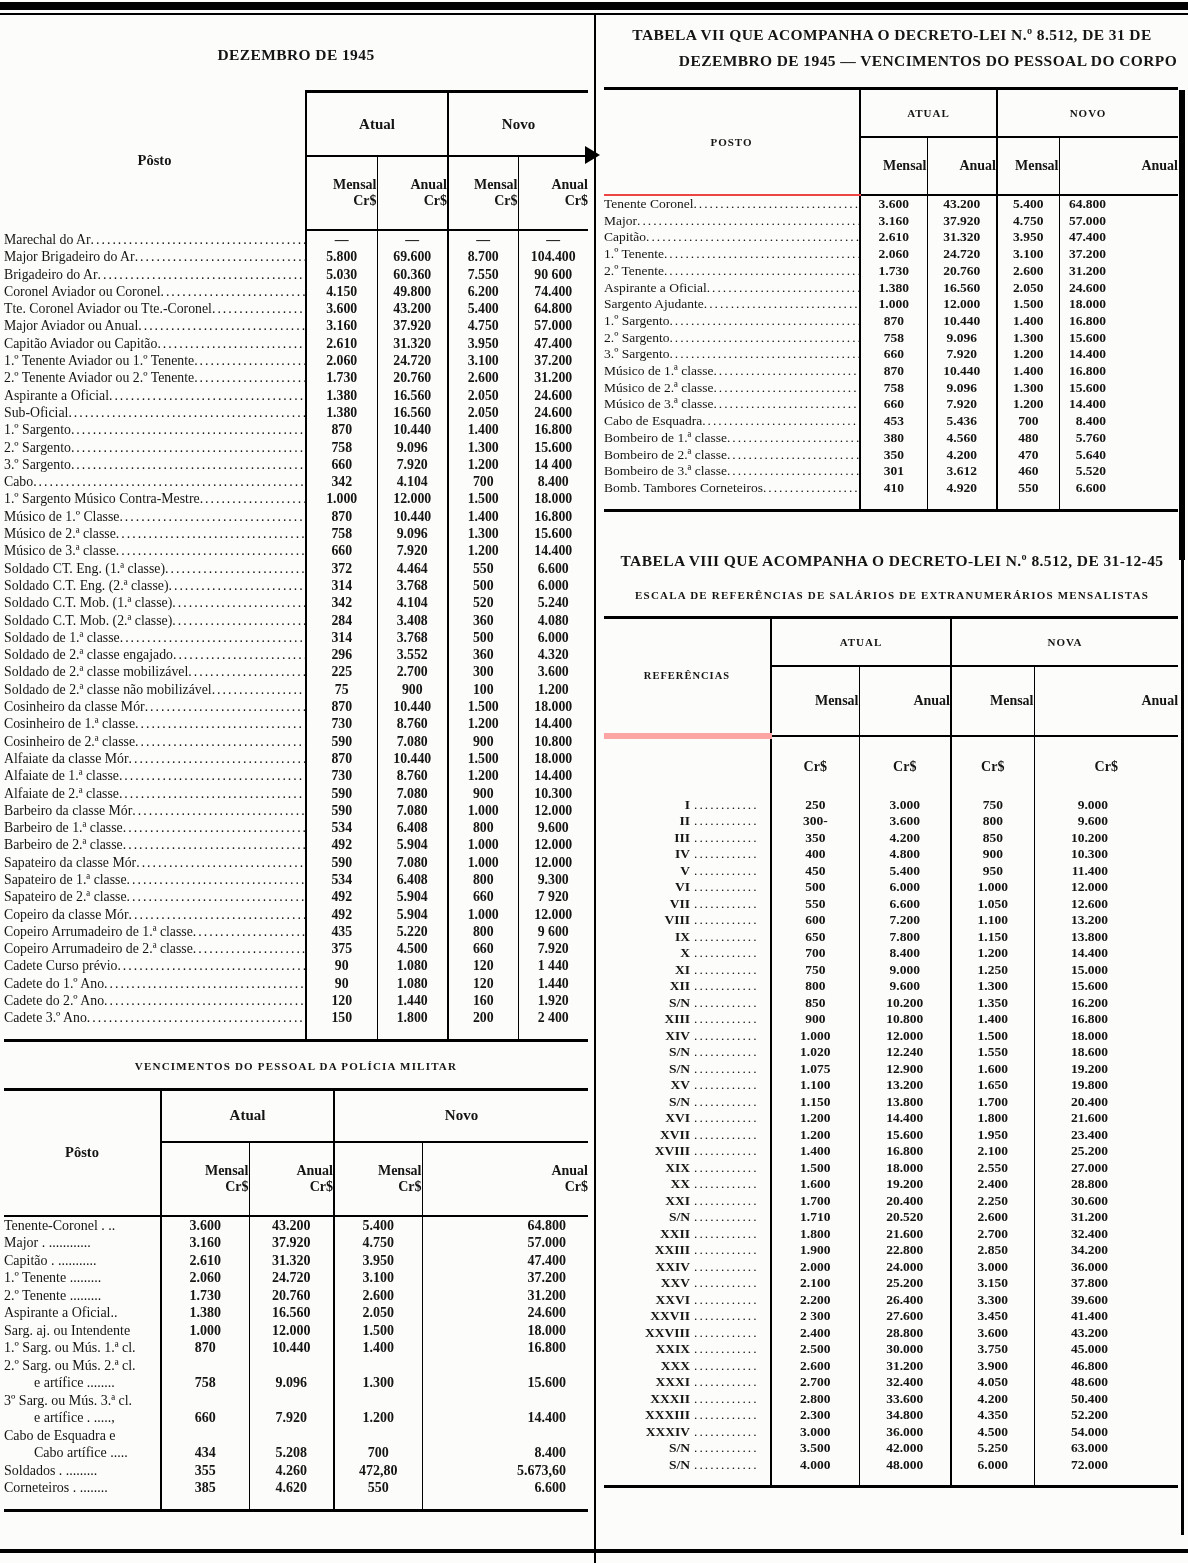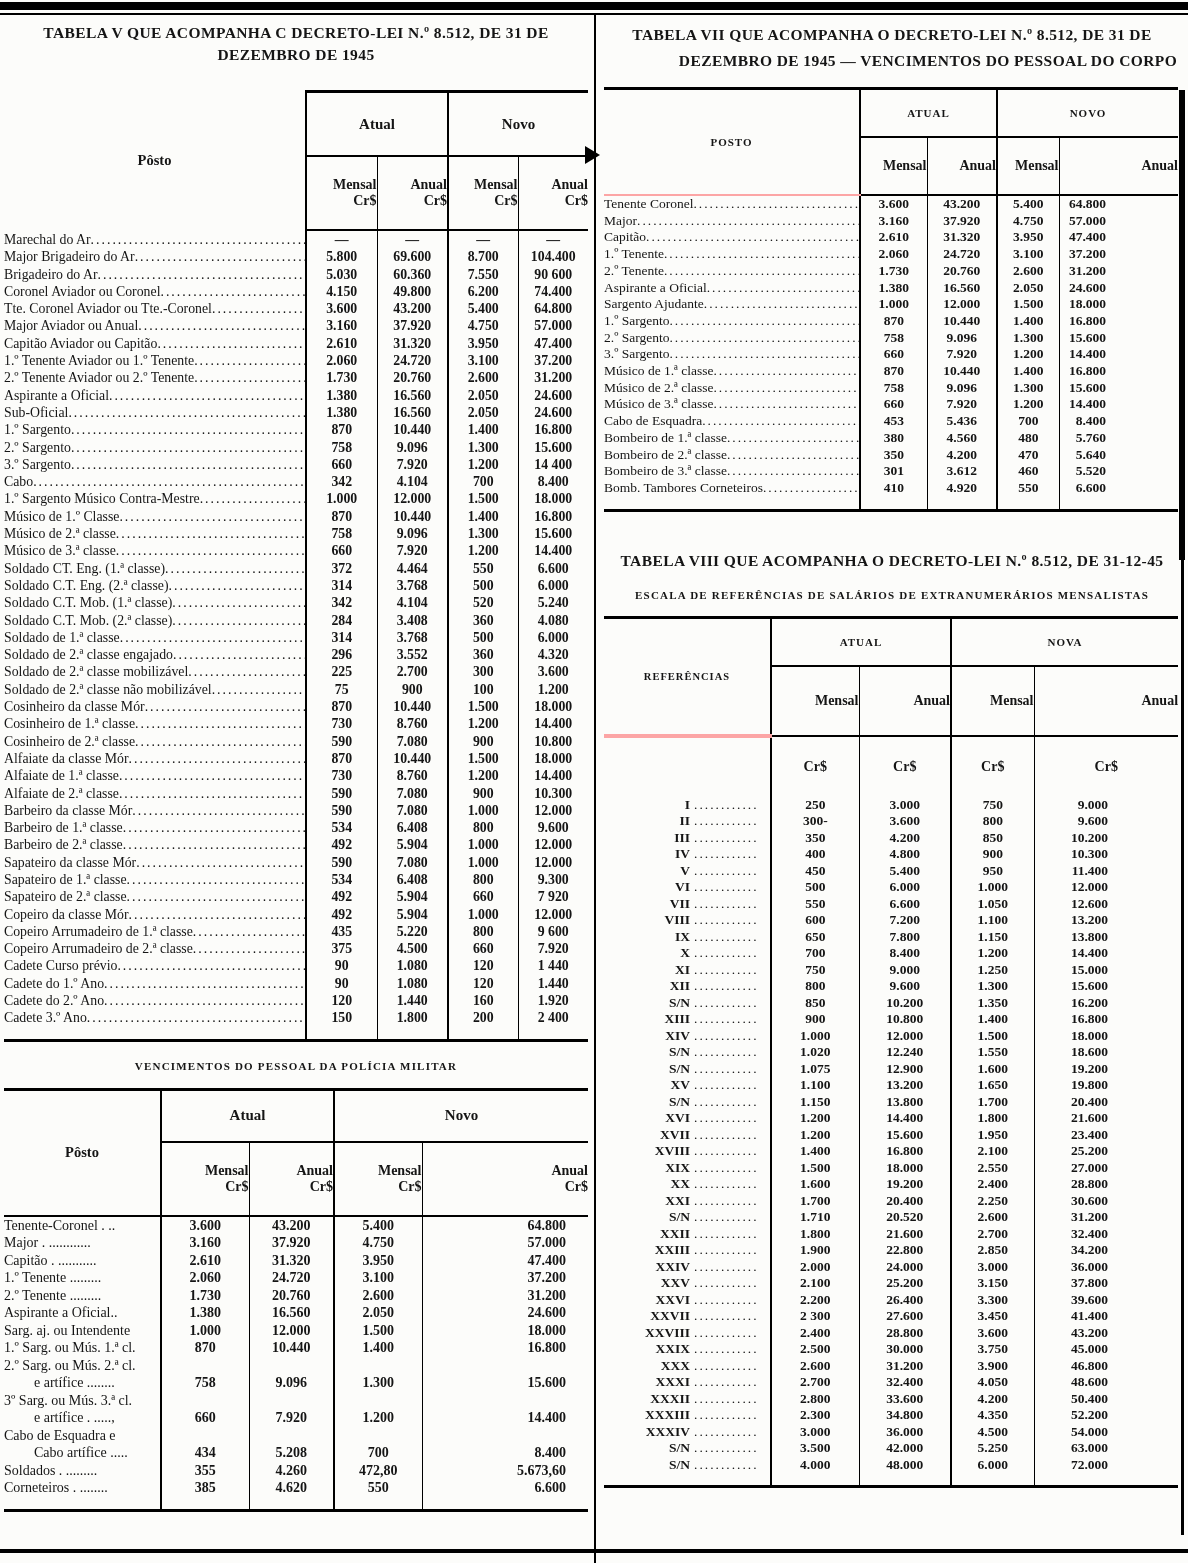--- a/index.html
+++ b/index.html
@@ -93,21 +93,21 @@
 <div class="abs top-bar-thin"></div>
 <div class="abs divider"></div>
 <div class="abs right-bar"></div>
 <div class="abs right-bar2"></div>
 <div class="abs page-bottom"></div>
 <div class="abs arrow"></div>
 
 <div class="abs col-left">
 
   <h2 class="ttl">
-    <span>TABELA V QUE ACOMPANHA C DECRETO-LEI N.º 8.512, DE 31 DE</span><br>
+    <br>
     <span>DEZEMBRO DE 1945</span>
   </h2>
 
   <table class="tbl t5 mt-t5" style="width:584px">
     <colgroup>
       <col style="width:302px">
         <col style="width:71px">
         <col style="width:71px">
         <col style="width:70px">
         <col style="width:70px">
@@ -877,21 +877,21 @@
   <table class="tbl t7 mt-t7" style="width:574px">
     <colgroup>
       <col style="width:256px">
         <col style="width:67px">
         <col style="width:70px">
         <col style="width:62px">
         <col style="width:119px">
     </colgroup>
     <thead>
       <tr>
-        <th class="posto top3" rowspan="2" style="border-bottom:2px solid #fca5a5">POSTO</th>
+        <th class="posto top3" rowspan="2" style="border-bottom:2px solid #ef4444">POSTO</th>
         <th class="grp c1 top3 bb2" colspan="2">ATUAL</th>
         <th class="grp c3 top3 bb2" colspan="2">NOVO</th>
       </tr>
       <tr>
         <th class="sub c1 bb2">Mensal</th>
         <th class="sub c2 bb2">Anual</th>
         <th class="sub c3 bb2">Mensal</th>
         <th class="sub c4 bb2">Anual</th>
       </tr>
     </thead>
@@ -1128,21 +1128,21 @@
   <table class="tbl t8 mt-t8" style="width:574px">
     <colgroup>
       <col style="width:167px">
         <col style="width:88px">
         <col style="width:92px">
         <col style="width:83px">
         <col style="width:144px">
     </colgroup>
     <thead>
       <tr>
-        <th class="posto top3" rowspan="2" style="border-bottom:4px solid #fca5a5">REFERÊNCIAS</th>
+        <th class="posto top3" rowspan="2" style="border-bottom:6px solid #fca5a5">REFERÊNCIAS</th>
         <th class="grp c1 top3 bb2" colspan="2">ATUAL</th>
         <th class="grp c3 top3 bb2" colspan="2">NOVA</th>
       </tr>
       <tr>
         <th class="sub c1 bb2">Mensal</th>
         <th class="sub c2 bb2">Anual</th>
         <th class="sub c3 bb2">Mensal</th>
         <th class="sub c4 bb2">Anual</th>
       </tr>
       <tr>

